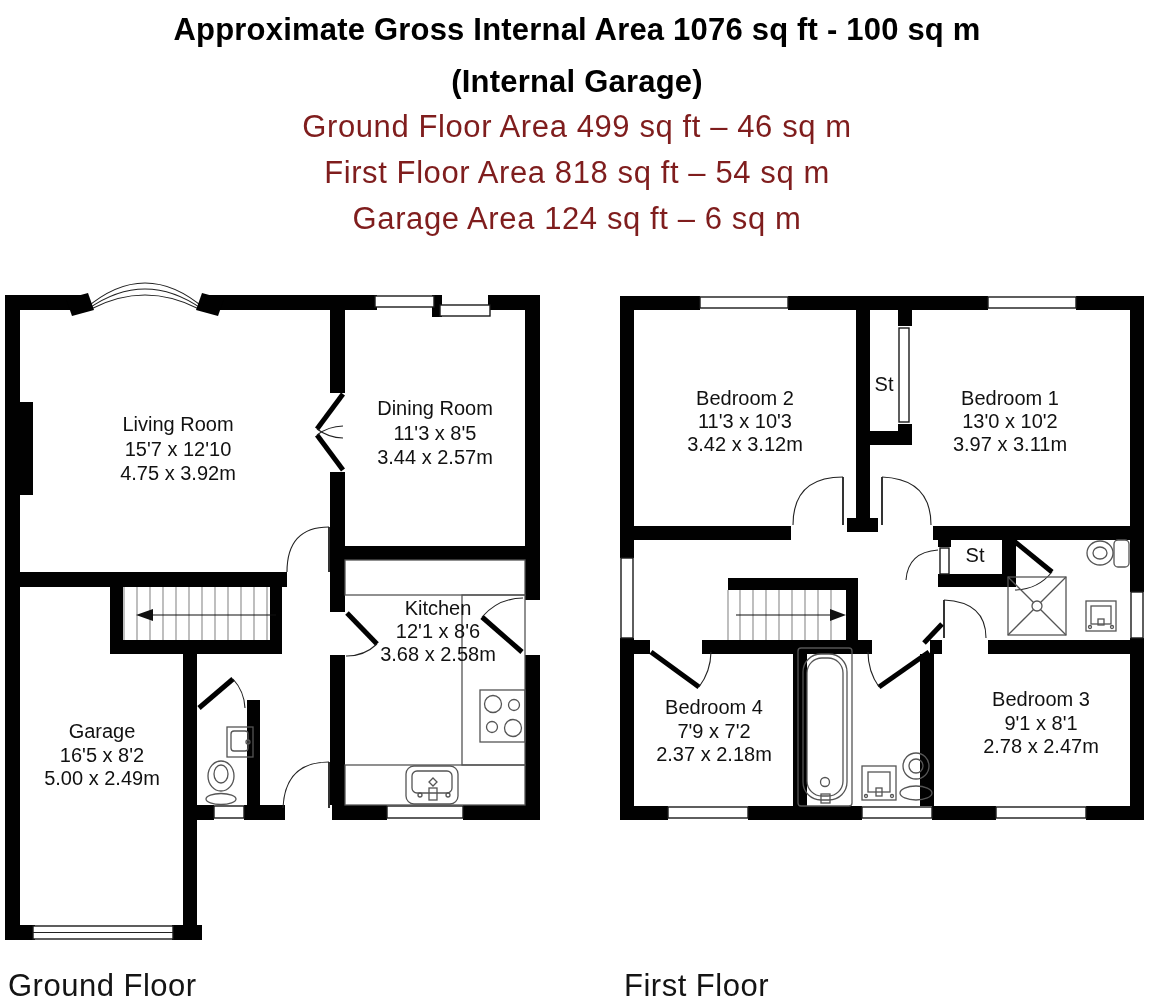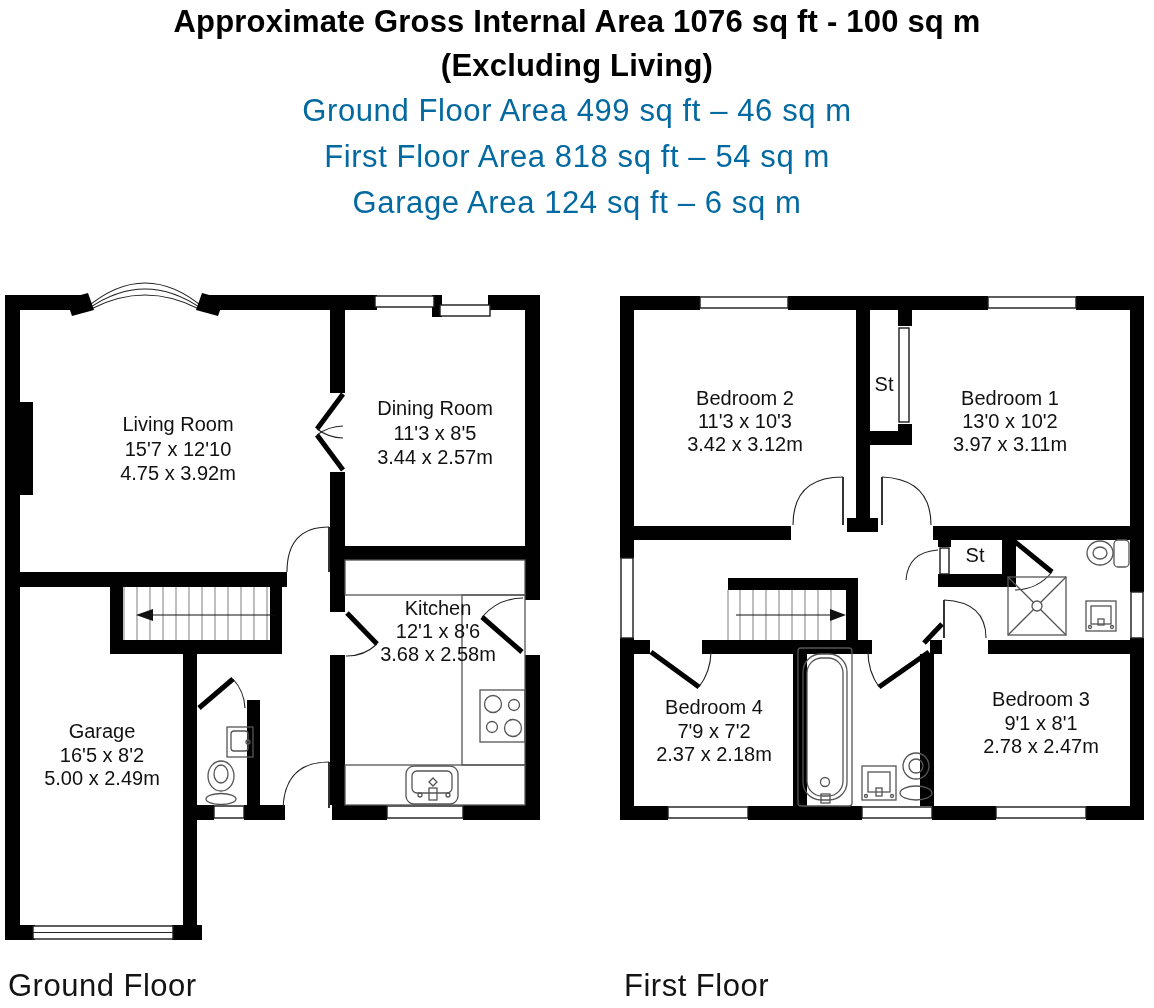--- a/index.html
+++ b/index.html
@@ -1,20 +1,20 @@
 <!DOCTYPE html>
 <html><head>
 <meta charset="utf-8">
 <style>
   html,body{margin:0;padding:0;background:#fff;}
   .page{position:relative;width:1154px;height:1008px;background:#fff;overflow:hidden;
         font-family:"Liberation Sans", sans-serif;color:#111;}
   .hdr{position:absolute;top:0;left:0;width:1154px;text-align:center;}
-  .hdr .bold{font-size:31px;font-weight:bold;line-height:44px;color:#000;letter-spacing:0.2px;}
-  .hdr .light{font-size:31px;font-weight:300;line-height:46px;color:#0369a1;letter-spacing:0.6px;}
+  .hdr .bold{font-size:31px;font-weight:bold;line-height:44px;color:#000;letter-spacing:0.2px;margin-top:8px;}
+  .hdr .light{font-size:31px;font-weight:300;line-height:46px;color:#7f1d1d;letter-spacing:0.6px;}
   .floor-label{position:absolute;font-size:31px;font-weight:300;color:#141414;letter-spacing:0.5px;}
   #ground-label{left:8px;top:968px;}
   #first-label{left:624px;top:968px;}
   svg{position:absolute;}
   #gf{left:0;top:280px;}
   #ff{left:610px;top:288px;}
   .wall{fill:#010101;}
   .win{fill:#ffffff;stroke:#1a1a1a;stroke-width:1.4;}
   .arc{fill:none;stroke:#222;stroke-width:1.1;}
   .leaf{stroke:#010101;stroke-width:5;fill:none;}
@@ -26,21 +26,21 @@
   .ah{fill:#111;stroke:none;}
   .lbl{font-family:"Liberation Sans", sans-serif;font-size:20px;fill:#111;}
 </style>
 </head>
 <body>
 
 <div class="page">
 
   <div class="hdr">
     <div class="bold">Approximate Gross Internal Area 1076 sq ft - 100 sq m</div>
-    <div class="bold">(Excluding Living)</div>
+    <div class="bold">(Internal Garage)</div>
     <div class="light">Ground Floor Area 499 sq ft – 46 sq m</div>
     <div class="light">First Floor Area 818 sq ft – 54 sq m</div>
     <div class="light">Garage Area 124 sq ft – 6 sq m</div>
   </div>
 
   <svg id="gf" width="560" height="672" viewBox="0 280 560 672">
 
     <g>
       <rect class="wall" x="5" y="295" width="80" height="15"></rect>
       <rect class="wall" x="203" y="295" width="174" height="15"></rect>

